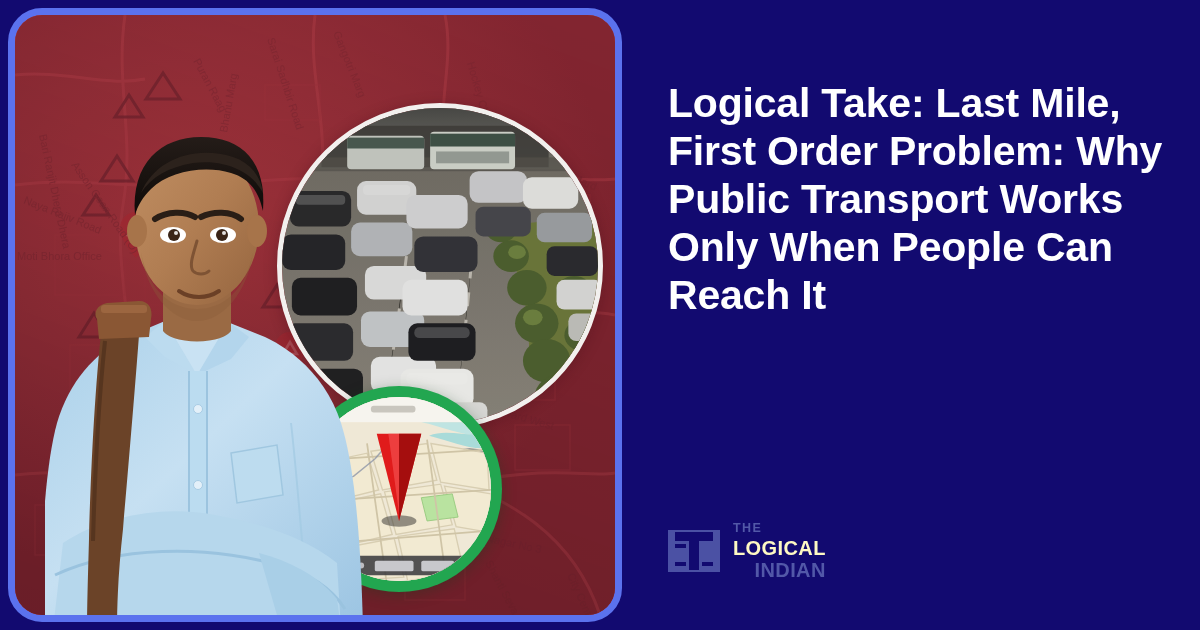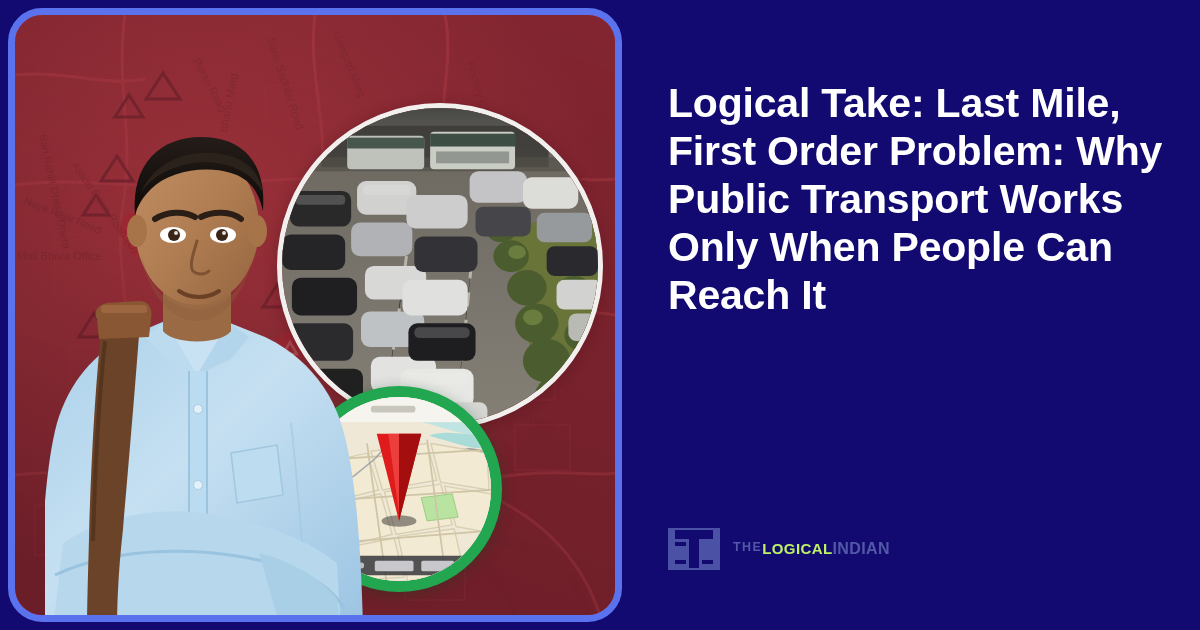--- a/index.html
+++ b/index.html
@@ -61,24 +61,24 @@
   .headline{
     position:absolute; left:668px; top:80px; width:500px;
     color:#FFFFFF; font-size:41px; font-weight:bold; line-height:1.17;
     letter-spacing:-0.2px; font-family:"Liberation Sans", sans-serif;
   }
 
   
   .logo{ position:absolute; left:668px; top:522px; display:flex; align-items:center; gap:13px; }
   .logo-mark{ width:52px; height:54px; flex:none; }
   .logo-mark svg{ width:100%; height:100%; display:block; }
-  .logo-text{ display:flex; flex-direction:row; line-height:1; }
+  .logo-text{ display:flex; flex-direction:column; line-height:1; }
   .logo-the{ color:#5258A8; font-size:12.5px; font-weight:bold; letter-spacing:1.4px; margin-bottom:3px; }
-  .logo-logical{ color:#bef264; font-size:15px; font-weight:bold; letter-spacing:.4px; margin-bottom:2px; }
-  .logo-indian{ color:#5258A8; font-size:16px; font-weight:bold; letter-spacing:.4px; }
+  .logo-logical{ color:#fef9c3; font-size:20px; font-weight:bold; letter-spacing:.4px; margin-bottom:2px; }
+  .logo-indian{ color:#5258A8; font-size:20px; font-weight:bold; letter-spacing:.4px;text-align:right; }
 </style>
 </head>
 <body>
 
 <div class="card">
 
   <div class="media-panel">
     <div class="media-inner">
 
       <div class="map-bg"></div>

